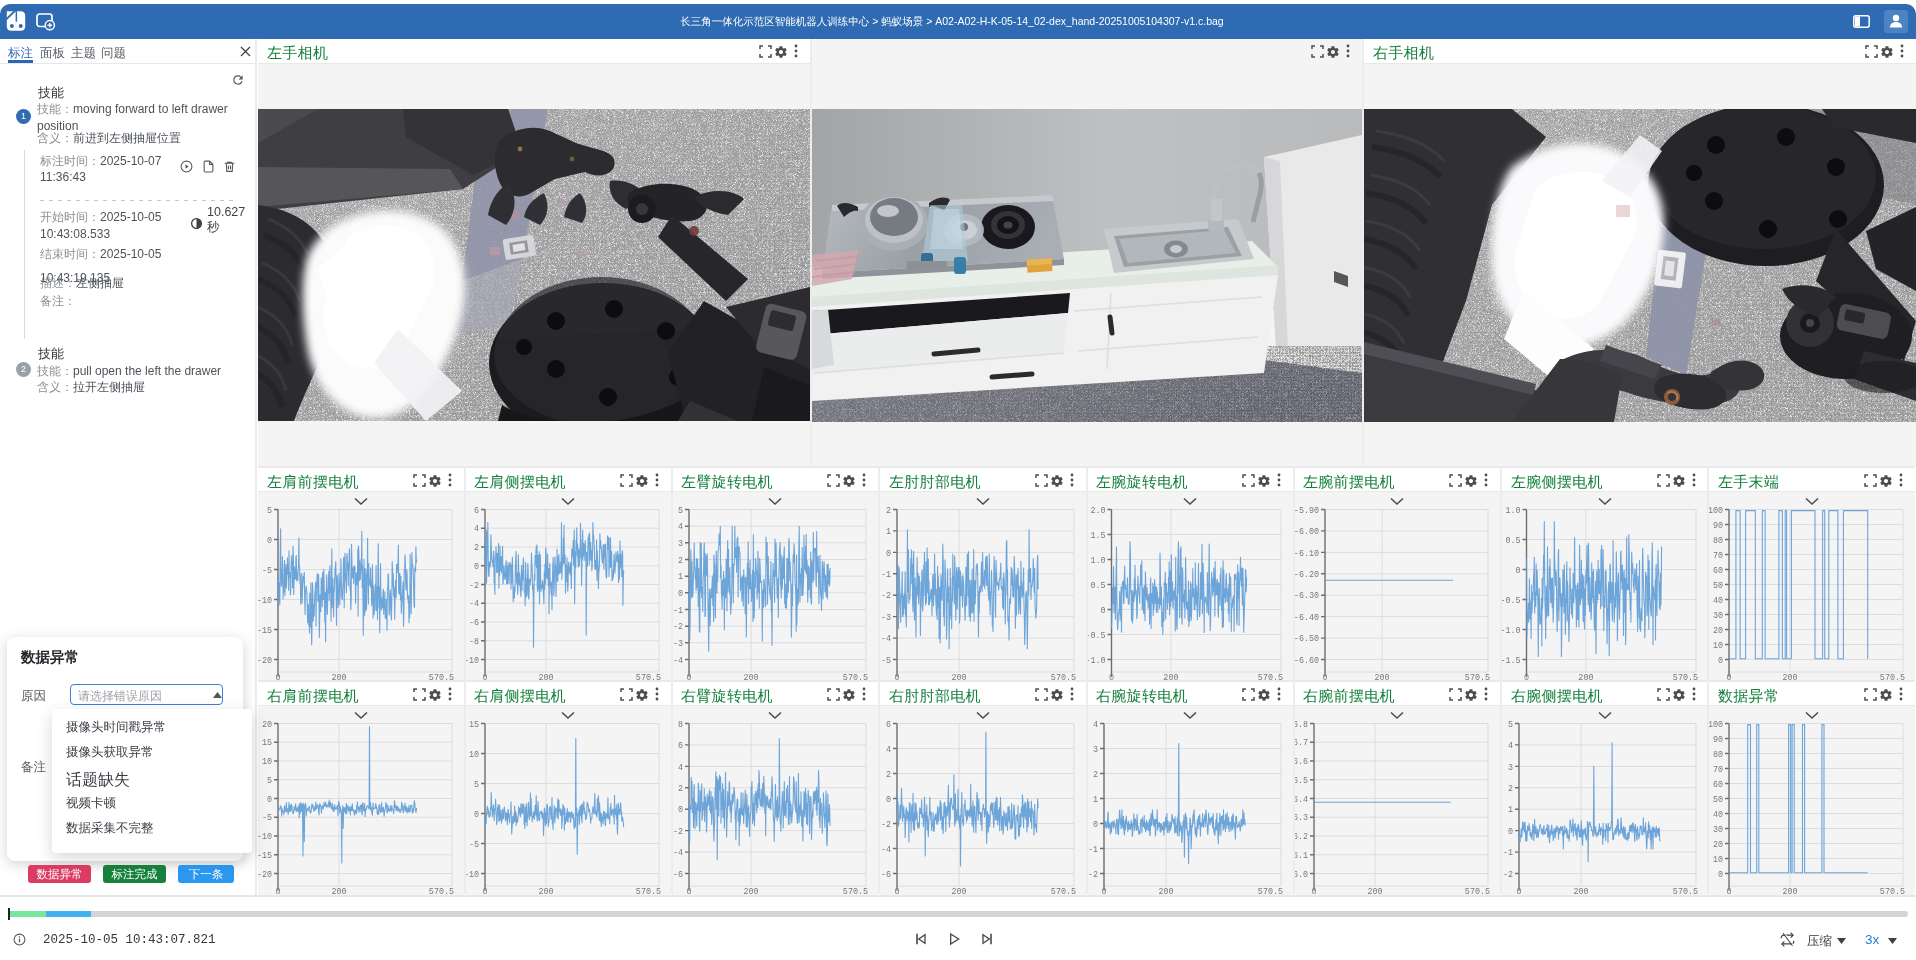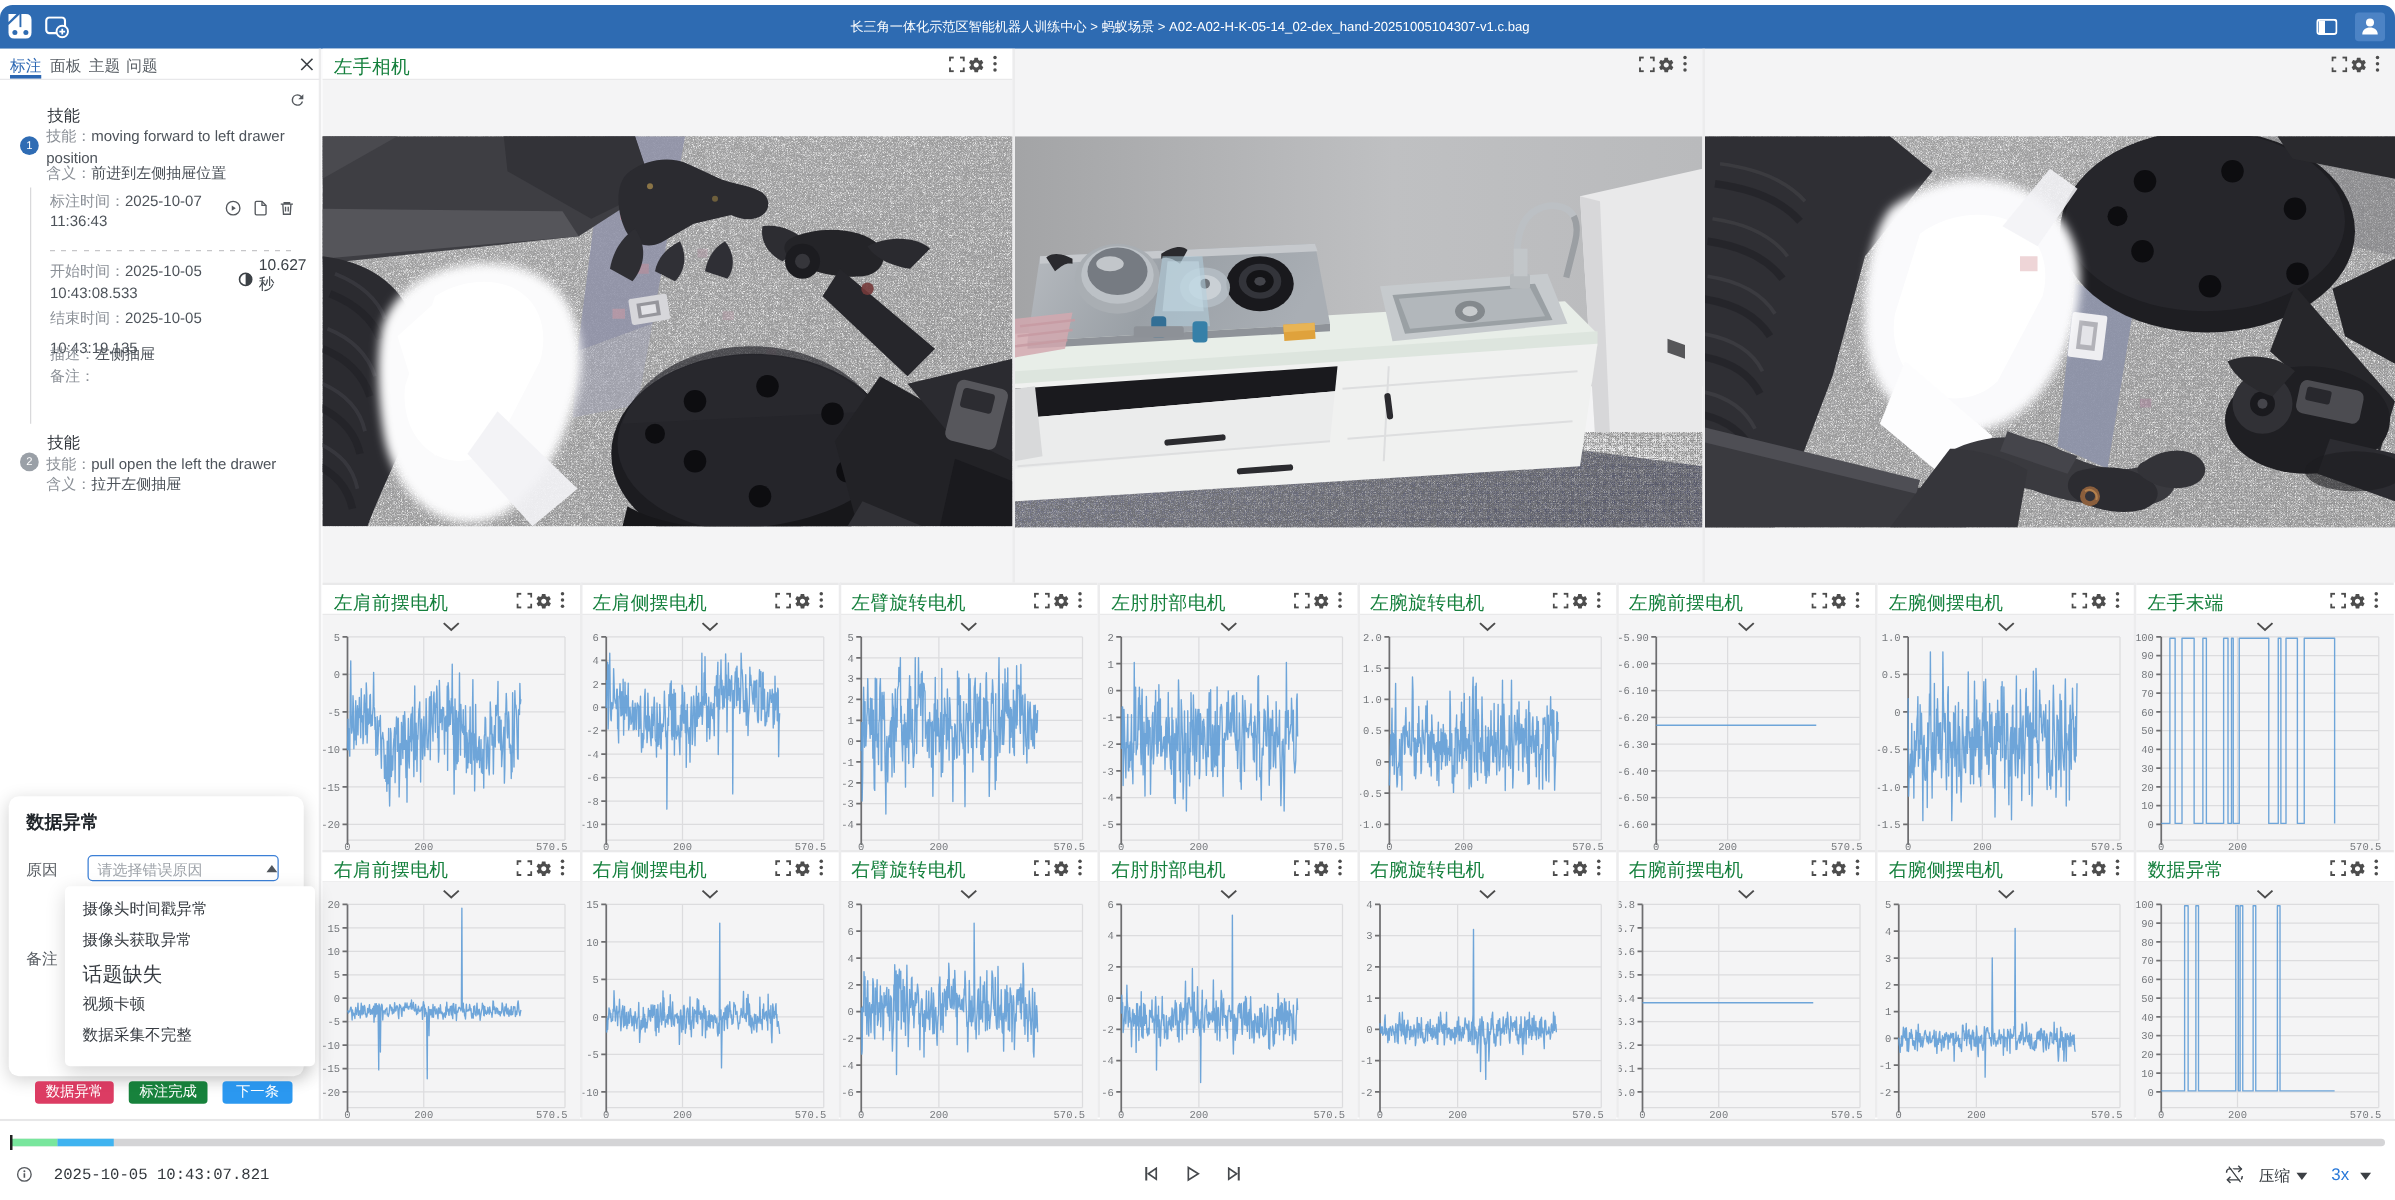--- a/index.html
+++ b/index.html
@@ -304,20 +304,23 @@
         <path d="M447 64c3 6 3 13 1 21l-7 28" fill="none" stroke="#9b9fa3" stroke-width="5"></path>
         <rect x="396" y="110" width="16" height="12" rx="2" fill="#b5b9bc"></rect>
         <path d="M399 90h11v22h-11z" fill="#c2c6c9"></path>
         <polygon points="0,146 46,141 40,170 0,177" fill="#d2a8af" opacity="0.85"></polygon>
         <g stroke="#c79aa2" stroke-width="2" opacity="0.8">
           <path d="M4 152l44-5M2 160l44-5M0 168l42-5"></path>
         </g>
       </svg></div>
   </div>
 <div class="abs" style="left:1364px;top:39px;width:552px;height:427px">
+    <div class="panelhdr">
+      <span class="phtitle">右手相机</span>
+    </div>
     <svg style="position:absolute;left:501px;top:6px" width="13" height="13" viewBox="0 0 13 13">
       <g fill="none" stroke="#4d4d4d" stroke-width="1.5">
         <path d="M1 4V1h3M9 1h3v3M12 9v3H9M4 12H1V9"></path>
       </g>
     </svg>
     <svg style="position:absolute;left:516px;top:5.5px" width="14" height="14" viewBox="0 0 24 24">
       <path fill="#4d4d4d" d="M19.4 13c0-.3.1-.6.1-1s0-.7-.1-1l2.1-1.6c.2-.2.2-.4.1-.6l-2-3.5c-.1-.2-.4-.3-.6-.2l-2.5 1c-.5-.4-1.1-.7-1.7-1l-.4-2.6c0-.2-.2-.4-.5-.4h-4c-.2 0-.4.2-.5.4l-.4 2.6c-.6.3-1.2.6-1.7 1l-2.5-1c-.2-.1-.5 0-.6.2l-2 3.5c-.1.2-.1.4.1.6L4.5 11c0 .3-.1.6-.1 1s0 .7.1 1l-2.1 1.6c-.2.2-.2.4-.1.6l2 3.5c.1.2.4.3.6.2l2.5-1c.5.4 1.1.7 1.7 1l.4 2.6c0 .2.2.4.5.4h4c.2 0 .4-.2.5-.4l.4-2.6c.6-.3 1.2-.6 1.7-1l2.5 1c.2.1.5 0 .6-.2l2-3.5c.1-.2.1-.4-.1-.6L19.4 13zM12 15.5c-1.9 0-3.5-1.6-3.5-3.5s1.6-3.5 3.5-3.5 3.5 1.6 3.5 3.5-1.6 3.5-3.5 3.5z"></path>
     </svg>
     <svg style="position:absolute;left:536px;top:5px" width="4" height="14" viewBox="0 0 4 14">
       <g fill="#4d4d4d">

